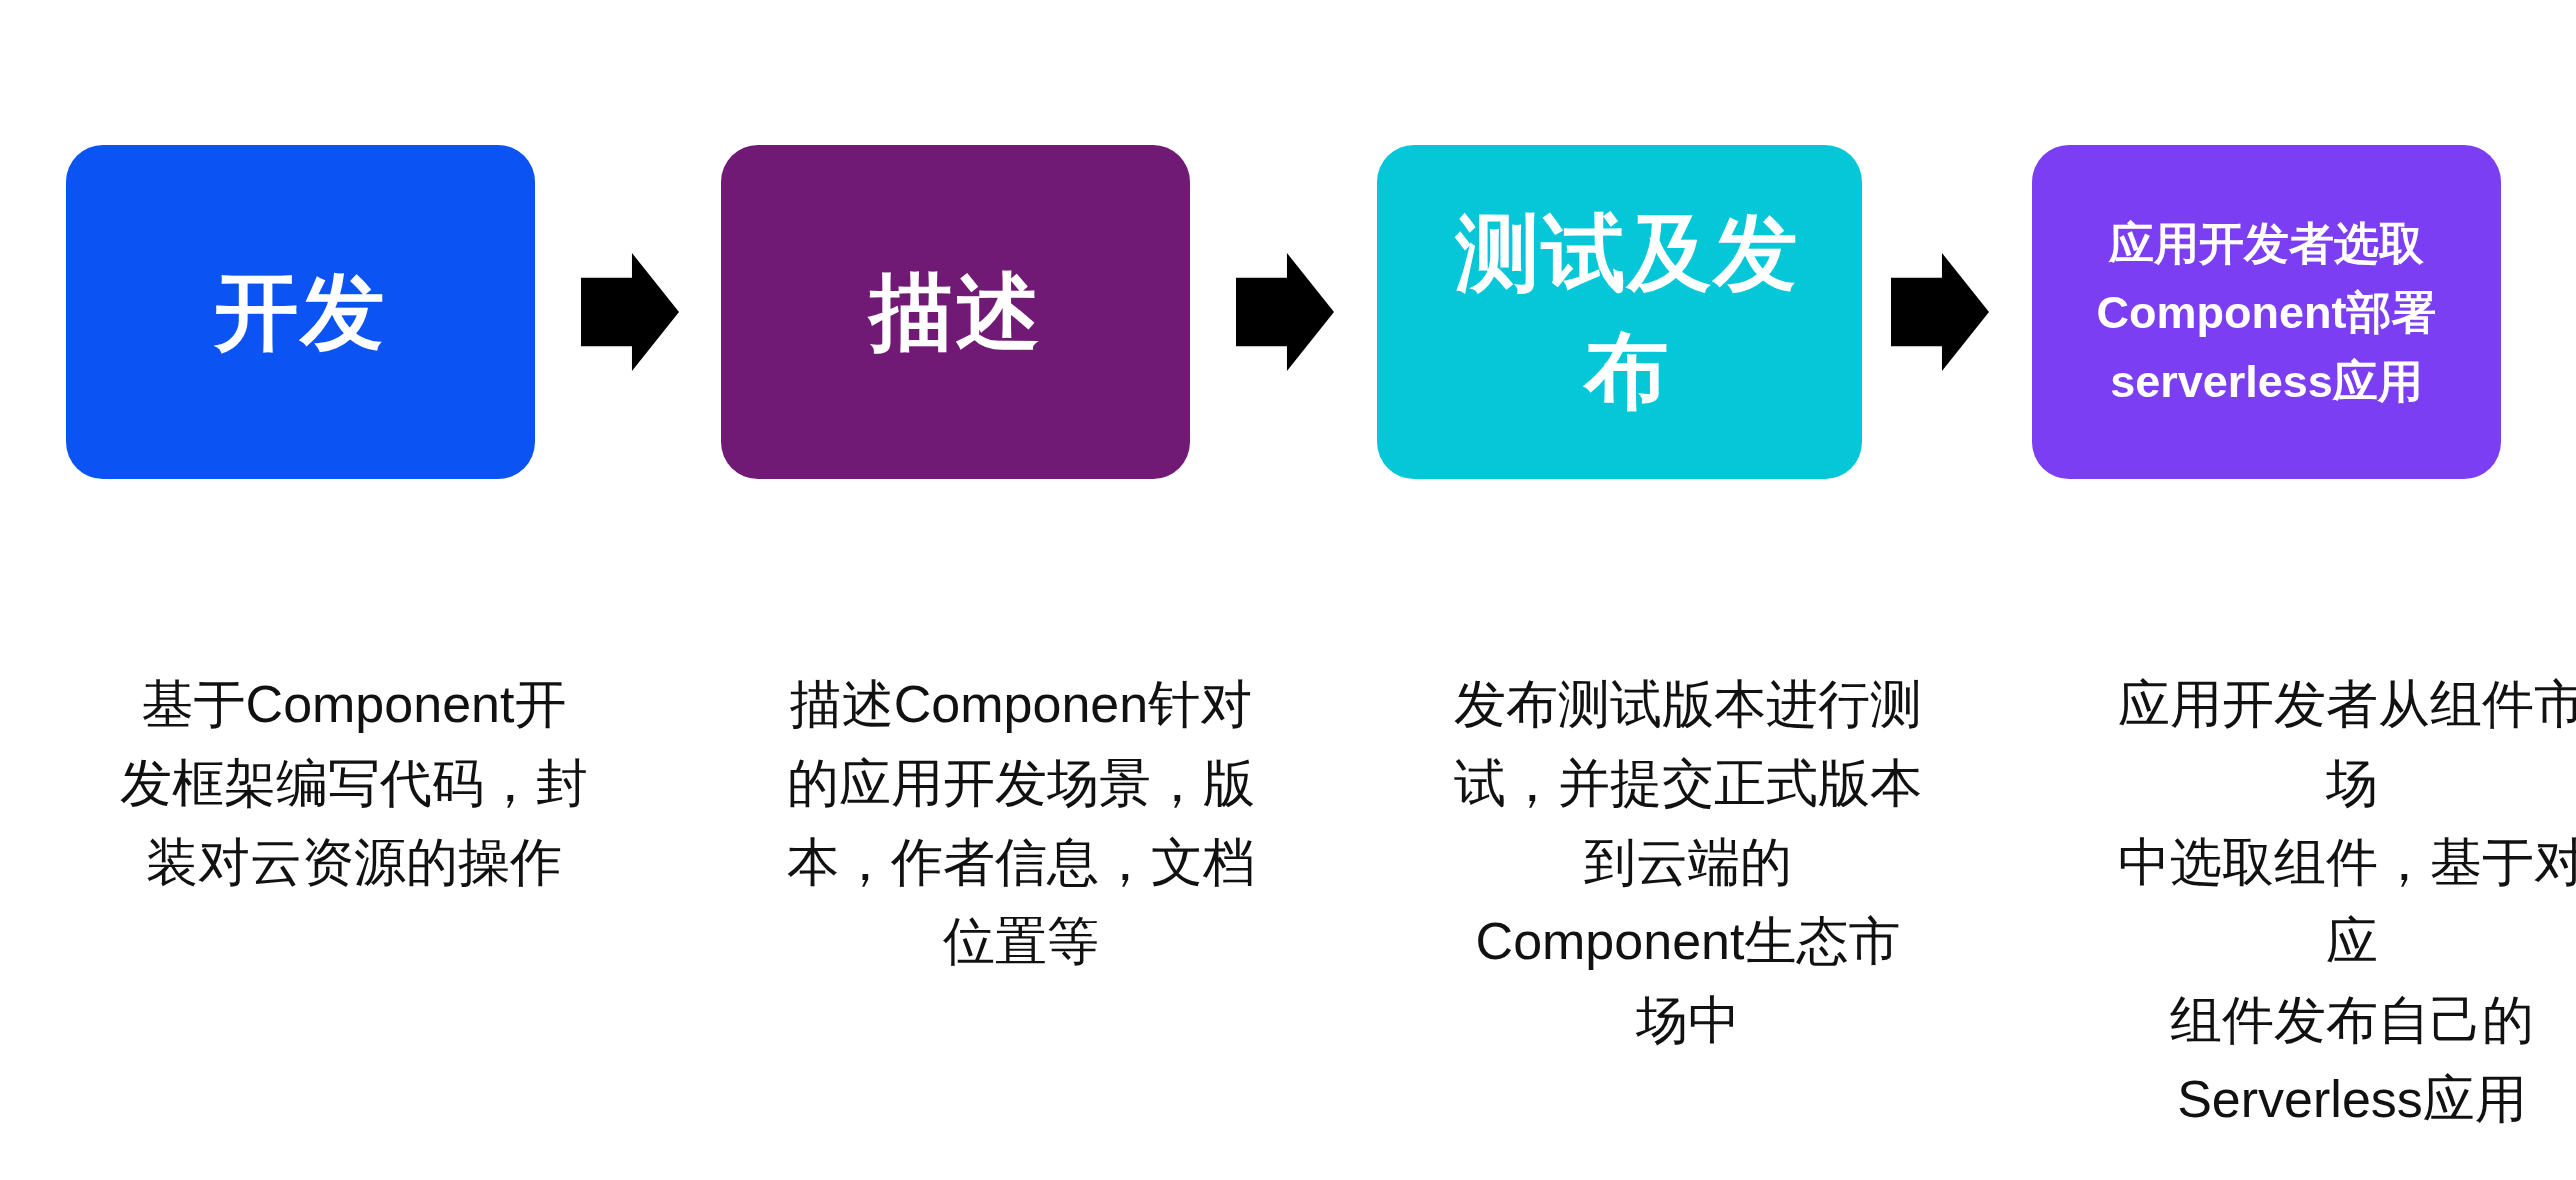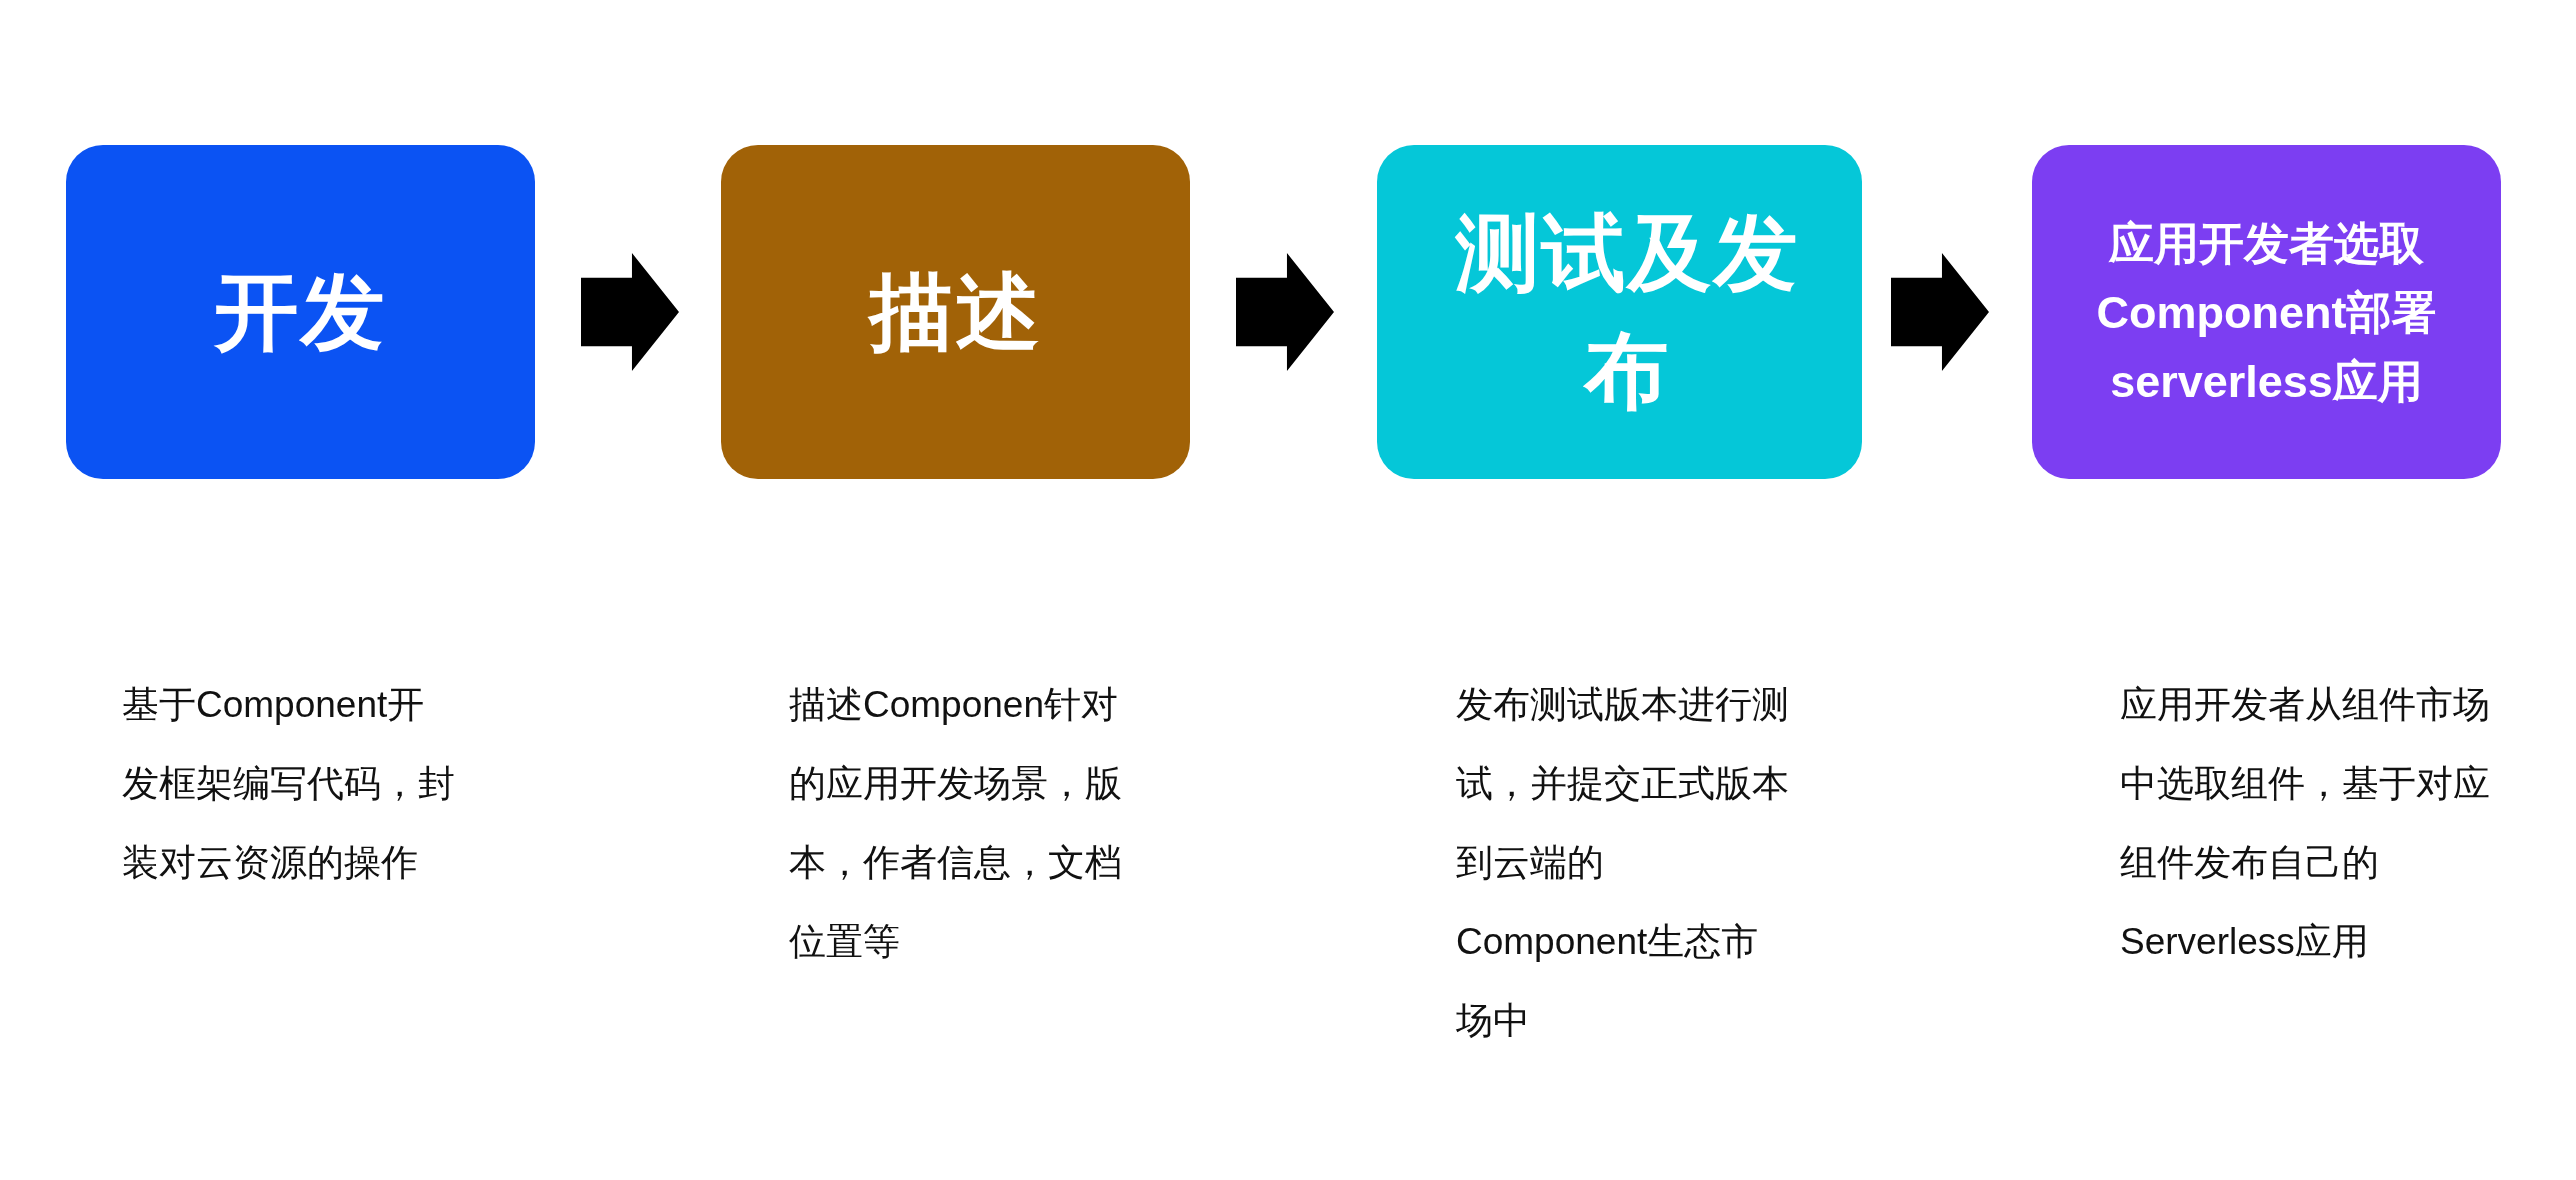--- a/index.html
+++ b/index.html
@@ -43,25 +43,24 @@
     position: absolute;
     top: 253px;
     width: 98px;
     height: 118px;
     clip-path: polygon(0 21%, 52% 21%, 52% 0, 100% 50%, 52% 100%, 52% 79%, 0 79%);
   }
   .desc {
     position: absolute;
     top: 665px;
     width: 512px;
-    font-size: 37px;
+    font-size: 52px;
     line-height: 79px;
     white-space: pre-line;
-    text-align: left;
-    margin-left: 24px;
+    text-align: center;
   }
   
   .box-1 { left: 66px; }
   .box-2 { left: 721px; }
   .box-3 { left: 1377px; }
   .box-4 { left: 2032px; justify-content: center; }
   .arrow-1 { left: 581px; }
   .arrow-2 { left: 1236px; }
   .arrow-3 { left: 1891px; }
   .desc-1 { left: 98px; }
@@ -73,21 +72,21 @@
 <body>
 
 <div class="canvas">
 
   <div class="step-box box-1" style="background: rgb(11, 83, 243);">
     <div class="step-title">开发</div>
   </div>
 
   <div class="arrow arrow-1" style="background: rgb(0, 0, 0);"></div>
 
-  <div class="step-box box-2" style="background: #a16207;">
+  <div class="step-box box-2" style="background: #701a75;">
     <div class="step-title">描述</div>
   </div>
 
   <div class="arrow arrow-2" style="background: rgb(0, 0, 0);"></div>
 
   <div class="step-box box-3" style="background: rgb(5, 199, 216); padding-left: 16px;">
     <div class="step-title">测试及发
 布</div>
   </div>
 

